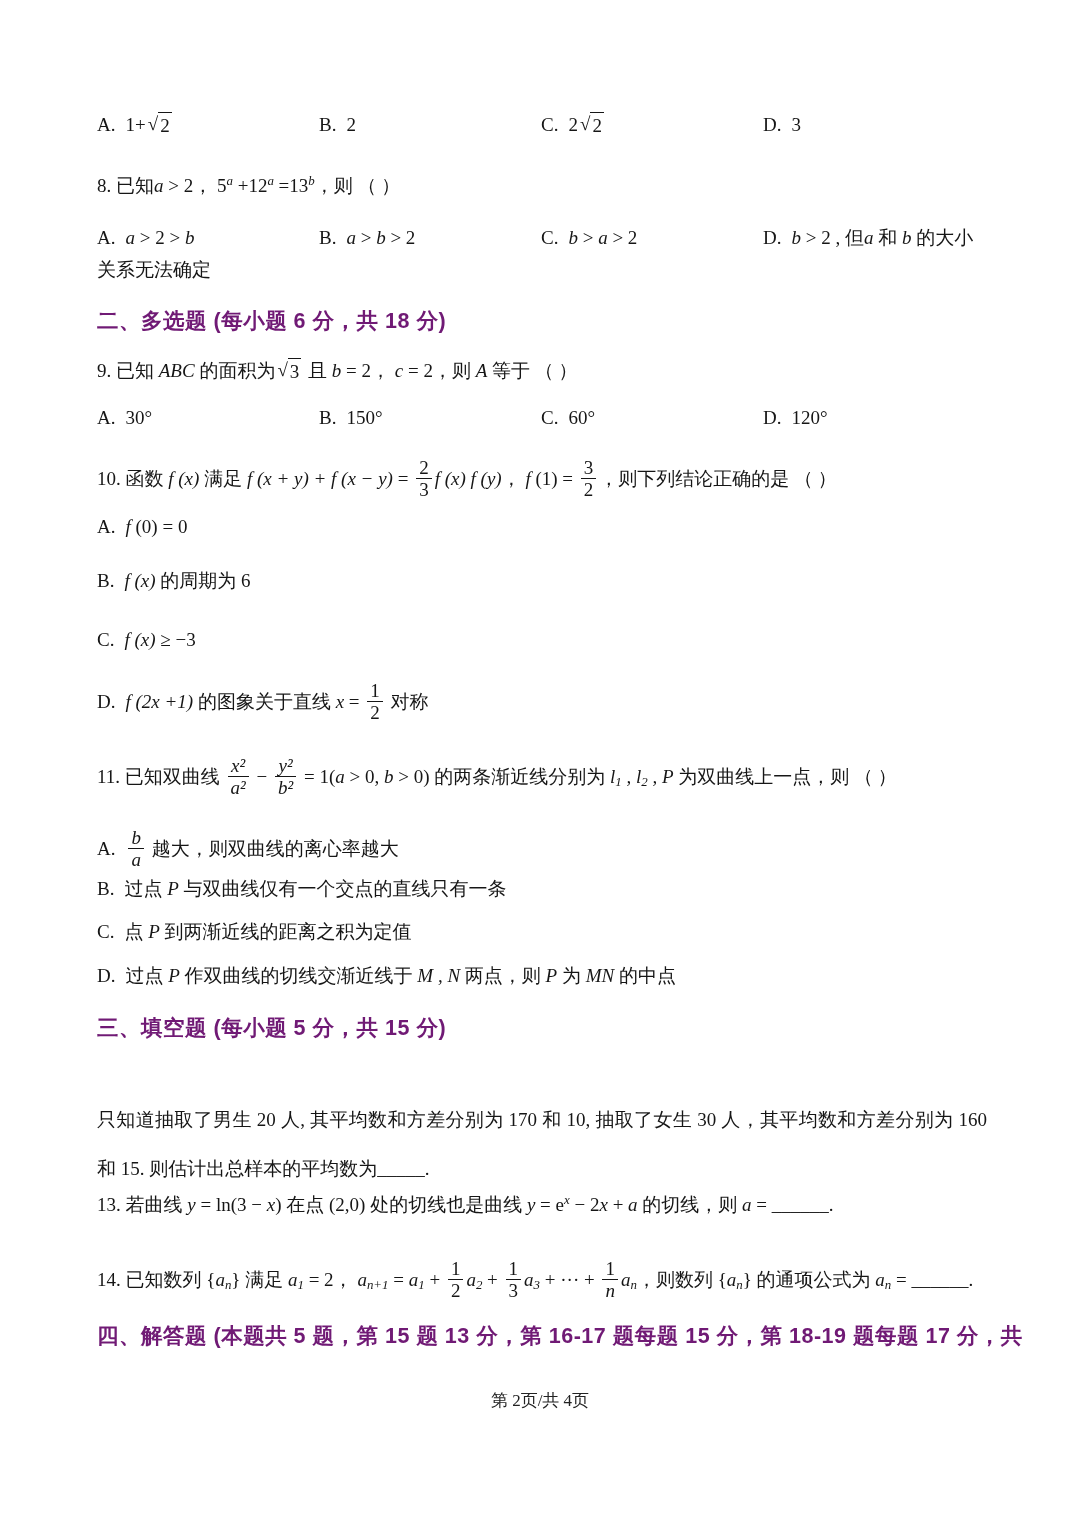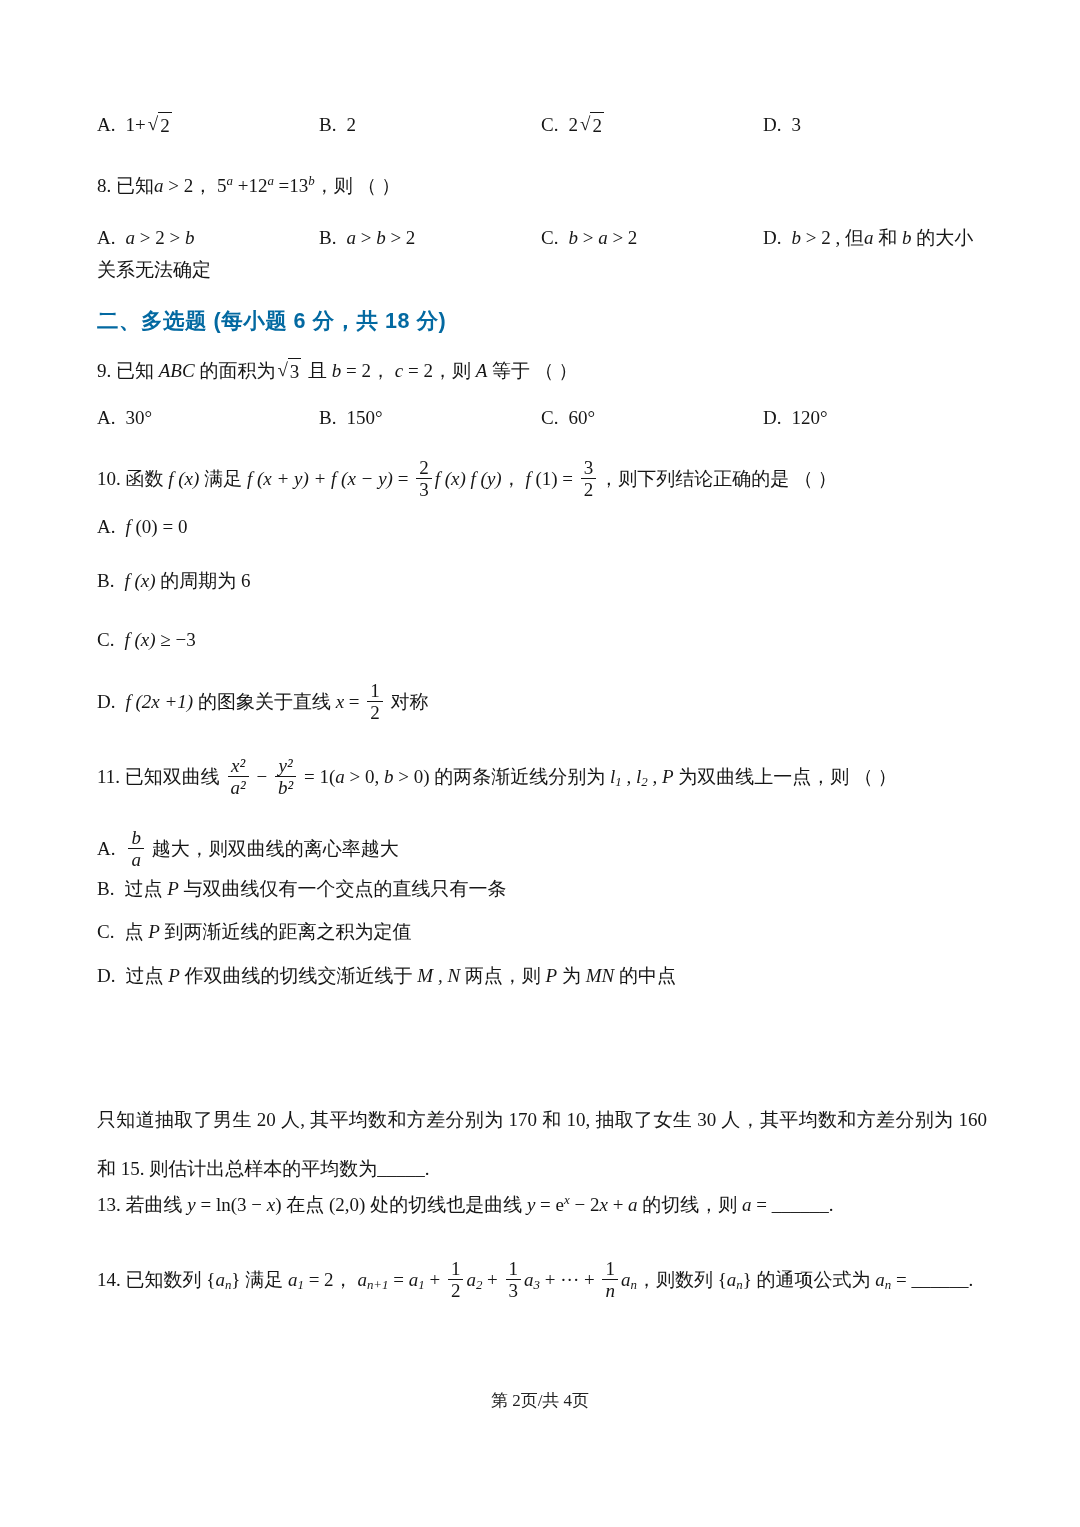--- a/index.html
+++ b/index.html
@@ -9,21 +9,21 @@
     font-family:"Liberation Serif","DejaVu Serif",serif;
     font-size:19px;color:#161616;overflow:hidden;border-radius:27px;
   }
   .line{position:absolute;left:97px;width:890px;line-height:1.35;white-space:nowrap;}
   .opts{display:grid;grid-template-columns:222px 222px 222px 1fr;}
   .opt{white-space:nowrap;}
   .ol{margin-right:10px;}
   .olbl{margin-right:10px;}
   .sec{
     font-weight:700;font-size:21.5px;letter-spacing:.5px;
-    font-family:"Liberation Sans","DejaVu Sans",sans-serif;color:#0369a1;
+    font-family:"Liberation Sans","DejaVu Sans",sans-serif;color:#701a75;
   }
   .just{white-space:normal;text-align:justify;text-align-last:justify;}
   .wrapok{white-space:normal;}
   .footer{left:0;width:1080px;text-align:center;font-size:17px;color:#222;}
   
   .mi{font-style:italic;}
   sup,sub{font-size:.68em;line-height:0;}
   sup{vertical-align:.55em;}
   sub{vertical-align:-.25em;}
   .frac{
@@ -100,33 +100,35 @@
           <span class="fd">b²</span>
         </span><span> = 1(</span><span class="mi">a</span><span> &gt; 0, </span><span class="mi">b</span><span> &gt; 0)  的两条渐近线分别为  </span><span class="mi">l</span><sub class="mi">1</sub><span class="mi"> , l</span><sub class="mi">2</sub><span class="mi"> , P</span><span>  为双曲线上一点，则 （ ）</span></span></div>
   <div class="line" style="top:829px"><span class="olbl">A.</span><span><span class="frac mi">
           <span class="fn">b</span>
           <span class="fd">a</span>
         </span><span> 越大，则双曲线的离心率越大</span></span></div>
   <div class="line" style="top:876px"><span class="olbl">B.</span><span><span>过点 </span><span class="mi">P</span><span> 与双曲线仅有一个交点的直线只有一条</span></span></div>
   <div class="line" style="top:963px"><span class="olbl">D.</span><span><span>过点 </span><span class="mi">P</span><span> 作双曲线的切线交渐近线于 </span><span class="mi">M , N</span><span> 两点，则 </span><span class="mi">P</span><span> 为 </span><span class="mi">MN</span><span> 的中点</span></span></div>
   <div class="line" style="top:919px"><span class="olbl">C.</span><span><span>点 </span><span class="mi">P</span><span> 到两渐近线的距离之积为定值</span></span></div>
 
+  <div class="line sec" style="top:1014px">三、填空题 (每小题 5 分，共 15 分)</div>
 
   <div class="line just" style="top:1107px">只知道抽取了男生 20 人, 其平均数和方差分别为 170 和 10, 抽取了女生 30 人，其平均数和方差分别为 160</div>
   <div class="line wrapok" style="top:1156px">和 15. 则估计出总样本的平均数为_____.</div>
 
   <div class="line" style="top:1192px"><span><span>13. 若曲线 </span><span class="mi">y</span><span> = ln(3 − </span><span class="mi">x</span><span>) 在点 (2,0) 处的切线也是曲线 </span><span class="mi">y</span><span> = e</span><sup class="mi">x</sup><span> − 2</span><span class="mi">x</span><span> + </span><span class="mi">a</span><span> 的切线，则 </span><span class="mi">a</span><span> = </span><span>______.</span></span></div>
 
   <div class="line" style="top:1260px"><span><span>14. 已知数列 {</span><span class="mi">a</span><sub class="mi">n</sub><span>} 满足 </span><span class="mi">a</span><sub class="mi">1</sub><span> = 2，  </span><span class="mi">a</span><sub class="mi">n+1</sub><span> = </span><span class="mi">a</span><sub class="mi">1</sub><span> + </span><span class="frac">
           <span class="fn">1</span>
           <span class="fd">2</span>
         </span><span class="mi">a</span><sub class="mi">2</sub><span> + </span><span class="frac">
           <span class="fn">1</span>
           <span class="fd">3</span>
         </span><span class="mi">a</span><sub class="mi">3</sub><span> + ··· + </span><span class="frac">
           <span class="fn">1</span>
           <span class="fd mi">n</span>
         </span><span class="mi">a</span><sub class="mi">n</sub><span>，则数列 {</span><span class="mi">a</span><sub class="mi">n</sub><span>} 的通项公式为 </span><span class="mi">a</span><sub class="mi">n</sub><span> = </span><span>______.</span></span></div>
 
+  <div class="line sec" style="top:1322px">四、解答题 (本题共 5 题，第 15 题 13 分，第 16-17 题每题 15 分，第 18-19 题每题 17 分，共</div>
 
   <div class="line footer" style="top:1390px">第 2页/共 4页</div>
 
 </div>
 
 </body></html>

